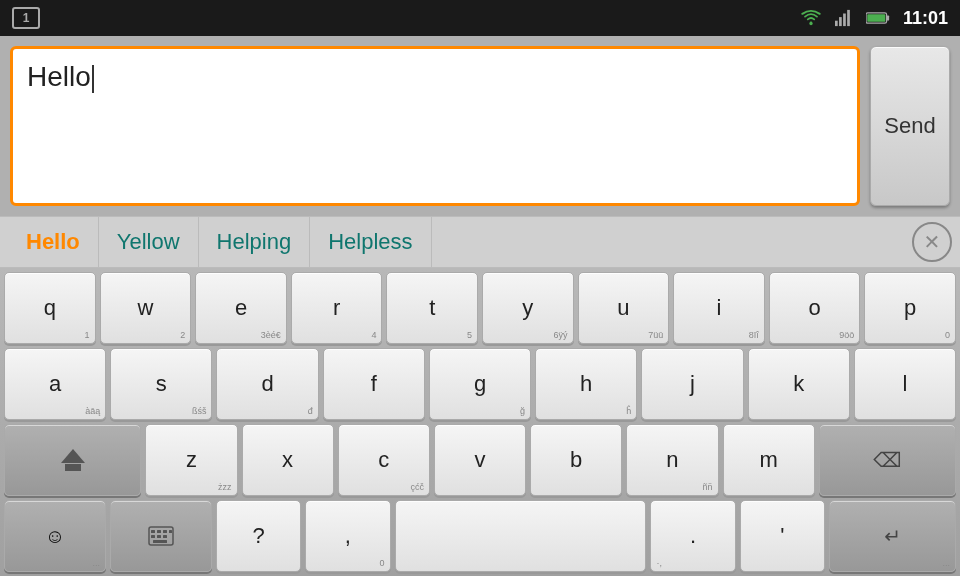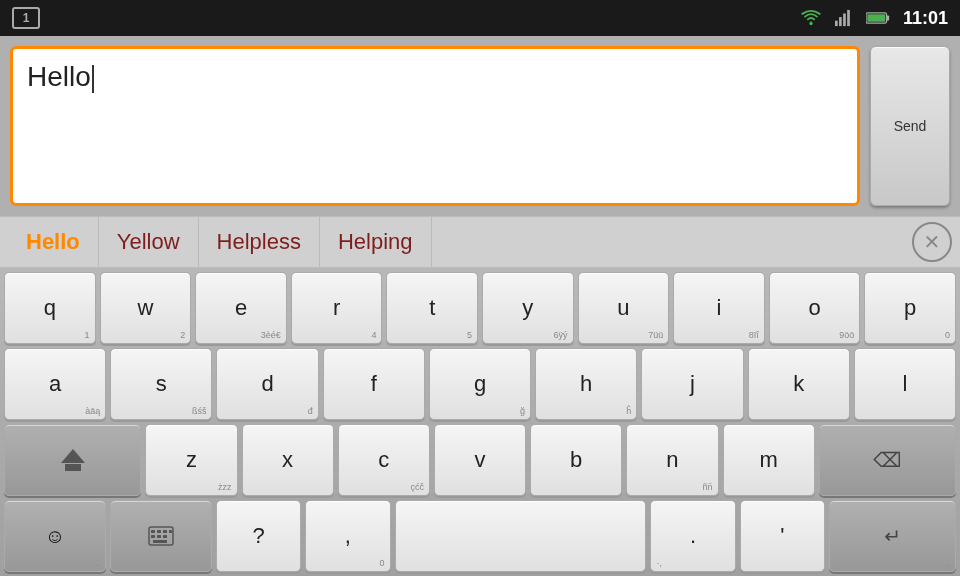--- a/index.html
+++ b/index.html
@@ -92,21 +92,21 @@
       height: 28px;
       background: #333;
       margin-left: 1px;
       vertical-align: middle;
     }
     #send-button {
       background: linear-gradient(180deg, #e8e8e8, #c8c8c8);
       border: 1px solid #aaa;
       border-radius: 6px;
       width: 80px;
-      font-size: 14px;
+      font-size: 22px;
       color: #333;
       cursor: pointer;
       display: flex;
       align-items: center;
       justify-content: center;
       flex-shrink: 0;
       box-shadow: inset 0 1px 0 rgba(255,255,255,0.8), 0 2px 3px rgba(0,0,0,0.3);
     }
 
     
@@ -116,21 +116,21 @@
       display: flex;
       align-items: center;
       padding: 0 8px;
       border-top: 1px solid #bbb;
       border-bottom: 1px solid #bbb;
       flex-shrink: 0;
     }
     .suggestion {
       padding: 0 18px;
       font-size: 22px;
-      color: #7f1d1d;
+      color: #0f766e;
       cursor: pointer;
       border-right: 1px solid #bbb;
       height: 100%;
       display: flex;
       align-items: center;
     }
     .suggestion:first-child {
       color: #ff8800;
       font-weight: bold;
       border-right: 1px solid #bbb;
@@ -280,22 +280,22 @@
 <div id="message-area">
   <div id="text-input-box">
     <span class="text-cursor" style="font-size:28px; color:#222;">Hello</span>
   </div>
   <button id="send-button">Send</button>
 </div>
 
 <div id="suggestions-bar">
   <div class="suggestion">Hello</div>
   <div class="suggestion">Yellow</div>
+  <div class="suggestion">Helping</div>
   <div class="suggestion">Helpless</div>
-  <div class="suggestion">Helping</div>
   <div class="suggestion-close">✕</div>
 </div>
 
 <div id="keyboard">
 
   <div class="key-row">
     <div class="key">
         <span class="key-main">q</span>
         <span class="key-sub">1</span>
       </div>

